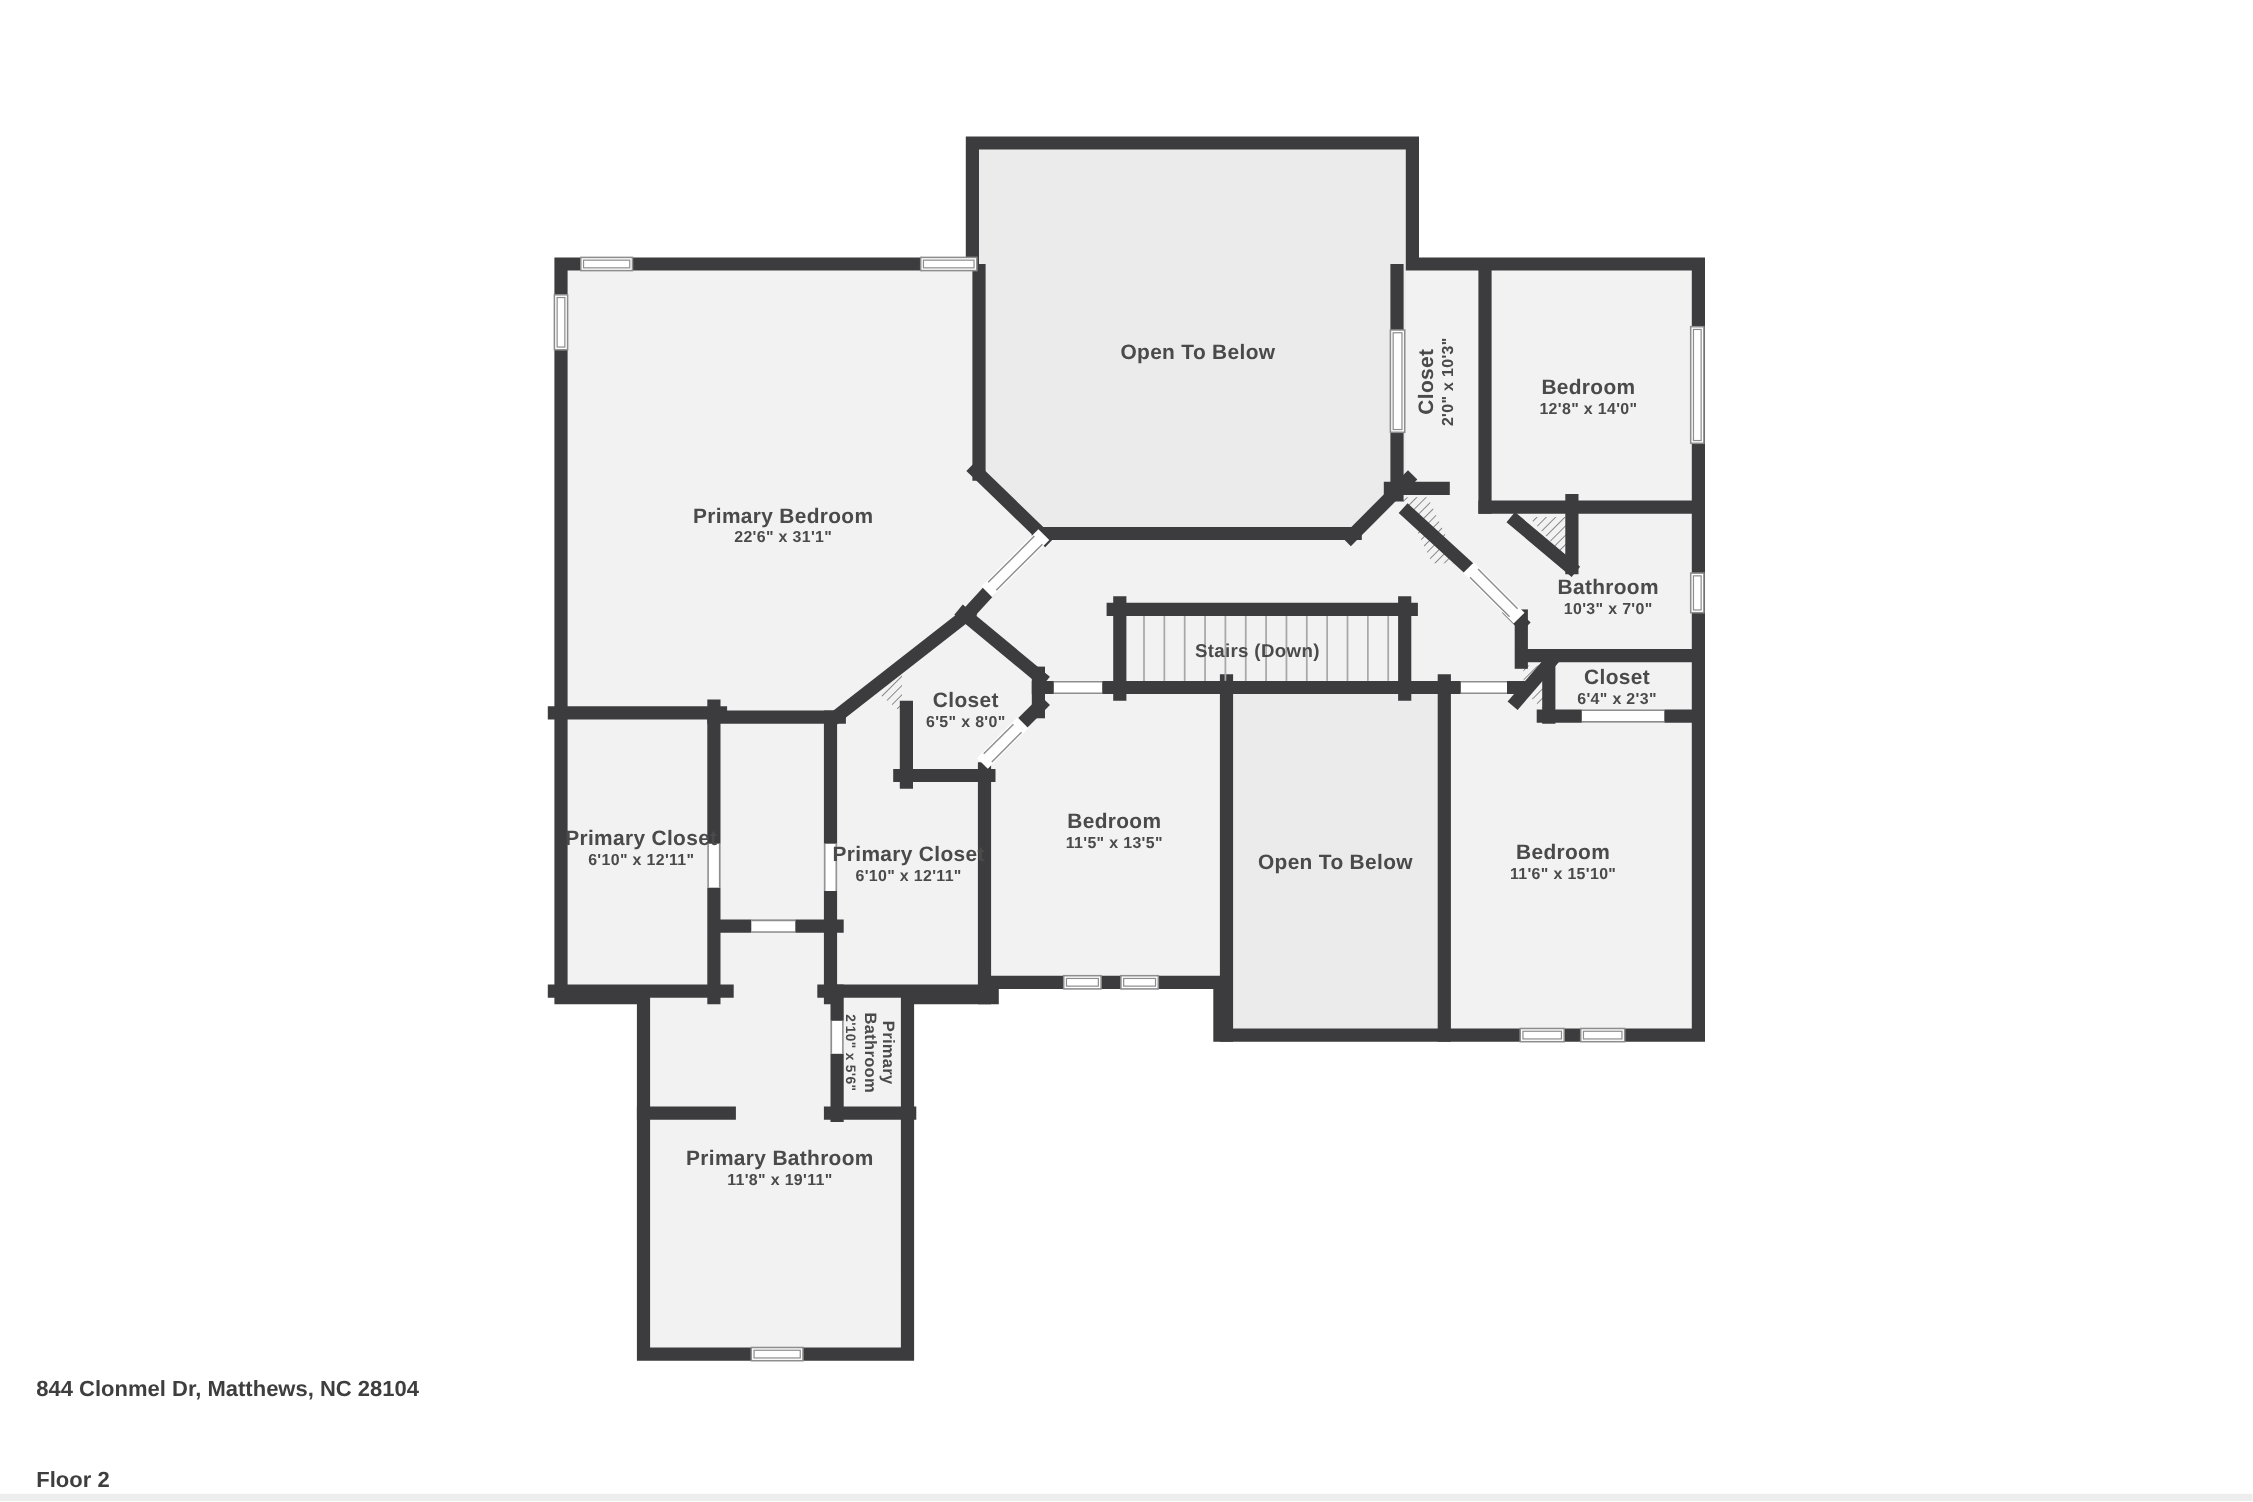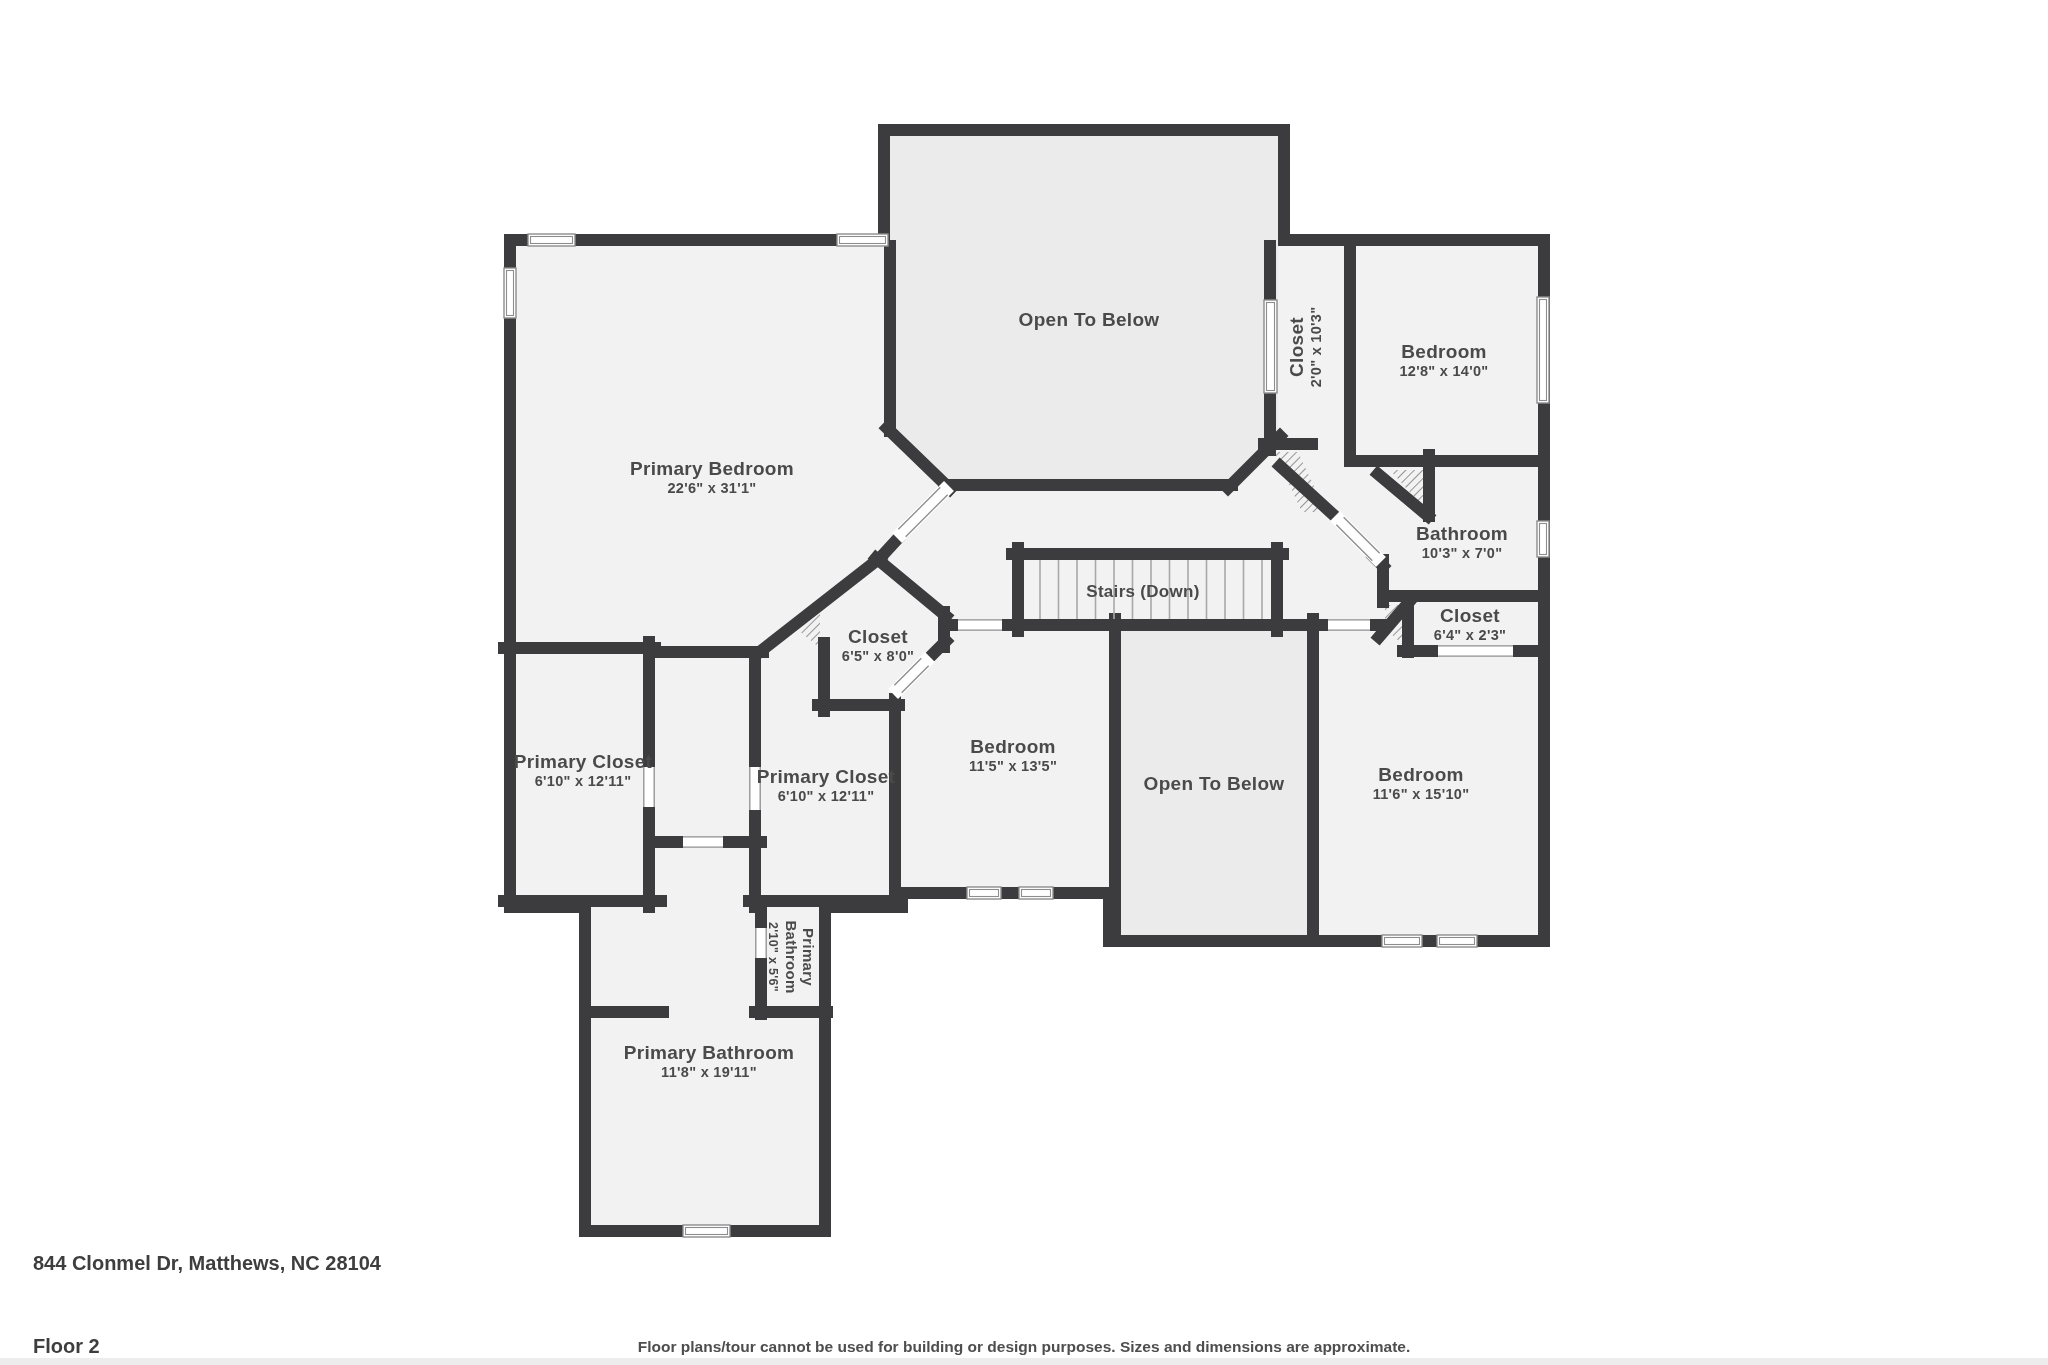--- a/index.html
+++ b/index.html
@@ -203,15 +203,14 @@
           <text x="0" y="17" fill="#4a4a4a" text-anchor="middle" font-family="&quot;Liberation Sans&quot;, sans-serif" font-weight="bold" font-size="12.5" letter-spacing="0.3">2'10" x 5'6"</text>
         </g>
         <g transform="translate(709,1059)">
           <text x="0" y="0" fill="#4a4a4a" text-anchor="middle" font-family="&quot;Liberation Sans&quot;, sans-serif" font-weight="bold" font-size="19" letter-spacing="0.3">Primary Bathroom</text>
           <text x="0" y="18" fill="#4a4a4a" text-anchor="middle" font-family="&quot;Liberation Sans&quot;, sans-serif" font-weight="bold" font-size="14.5" letter-spacing="0.3">11'8" x 19'11"</text>
         </g>
       </g>
     </svg>
   <div id="address" class="footer-text">844 Clonmel Dr, Matthews, NC 28104</div>
   <div id="floorno" class="footer-text">Floor 2</div>
-  <div id="disclaimer" class="footer-text">Floor plans/tour cannot be used for building or design purposes. Sizes and dimensions are approximate.</div>
   <div id="bottomstrip"></div>
 </div>
 
 </body></html>

